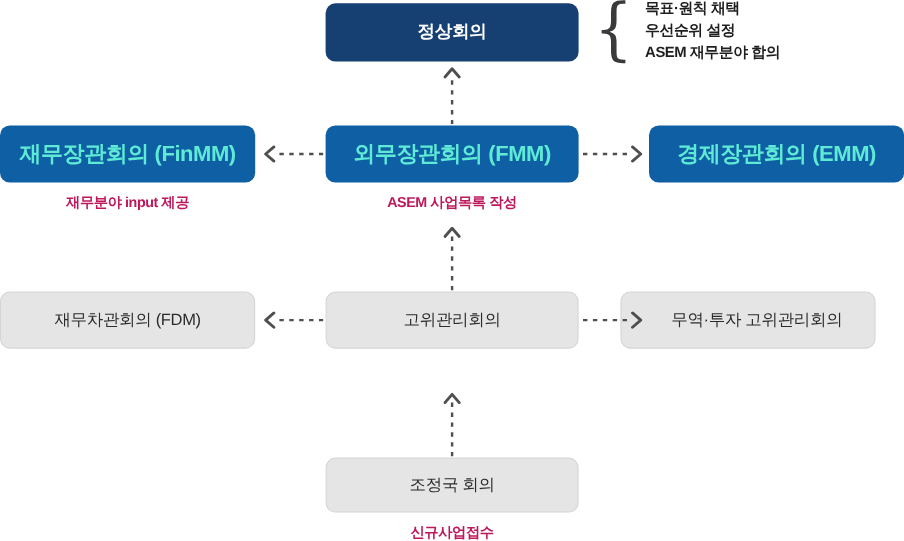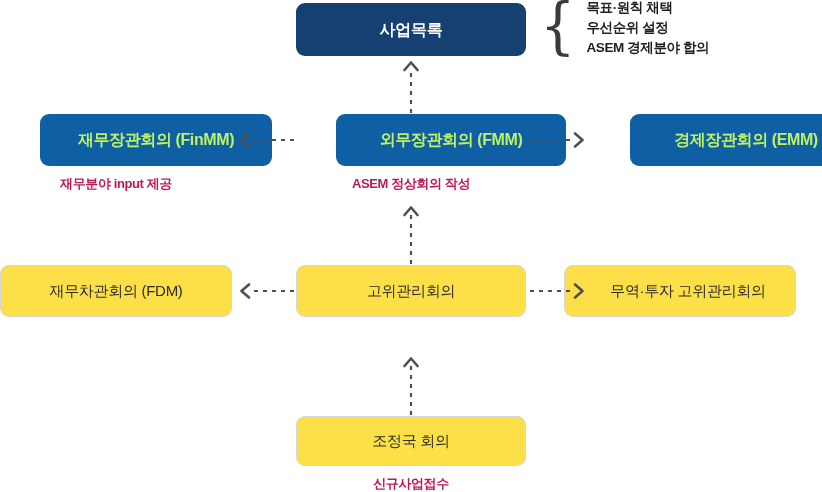--- a/index.html
+++ b/index.html
@@ -34,28 +34,27 @@
   }
   .node.filled-dark {
     background: #163f72;
     color: #ffffff;
     font-weight: bold;
     font-size: 16px;
     letter-spacing: -0.3px;
   }
   .node.filled-blue {
     background: #0f5fa5;
-    color: #bef264;
+    color: #5eead4;
     font-weight: bold;
-    font-size: 16px;
+    font-size: 20px;
     letter-spacing: -0.4px;
-    margin-left: 40px;
   }
   .node.outline {
-    background: #fde047;
+    background: #e5e5e5;
     border: 1px solid #d6d6d6;
     color: #2b2b2b;
     font-weight: normal;
     font-size: 15px;
     letter-spacing: -0.3px;
   }
 
   
   .caption {
     position: absolute;
@@ -96,43 +95,43 @@
     line-height: 1.5;
     white-space: nowrap;
   }
   .note-lines div { white-space: nowrap; }
 </style>
 </head>
 <body>
 
 <div id="canvas">
 
-  <div class="node filled-dark" style="left:296px; top:3px; width:230px; height:53px;">사업목록</div>
+  <div class="node filled-dark" style="left:296px; top:3px; width:230px; height:53px;">정상회의</div>
 
   <div class="note" style="left:538px; top:1px; height:54px;">
     <span class="note-brace">{</span>
     <div class="note-lines">
       <div>목표·원칙 채택</div>
       <div>우선순위 설정</div>
-      <div>ASEM 경제분야 합의</div>
+      <div>ASEM 재무분야 합의</div>
     </div>
   </div>
 
   <div class="arrow" style="left:403px; top:57px;">
     <svg width="16" height="56" viewBox="0 0 16 56">
       <line x1="8" y1="56" x2="8" y2="13" stroke="#4f4f4f" stroke-width="2.2" stroke-dasharray="4,5" stroke-linecap="butt"></line>
       <polyline points="1.5,13 8,5.5 14.5,13" fill="none" stroke="#4f4f4f" stroke-width="2.6" stroke-linecap="round" stroke-linejoin="round"></polyline>
     </svg>
   </div>
 
   <div class="node filled-blue" style="left:0px; top:114px; width:232px; height:52px;">재무장관회의 (FinMM)</div>
   <div class="caption" style="left:0px; top:175px; width:232px;">재무분야 input 제공</div>
 
   <div class="node filled-blue" style="left:296px; top:114px; width:230px; height:52px;">외무장관회의 (FMM)</div>
-  <div class="caption" style="left:296px; top:175px; width:230px;">ASEM 정상회의 작성</div>
+  <div class="caption" style="left:296px; top:175px; width:230px;">ASEM 사업목록 작성</div>
 
   <div class="node filled-blue" style="left:590px; top:114px; width:232px; height:52px;">경제장관회의 (EMM)</div>
 
   <div class="arrow" style="left:236px; top:132px;">
     <svg width="58" height="16" viewBox="0 0 58 16">
       <line x1="58" y1="8" x2="13" y2="8" stroke="#4f4f4f" stroke-width="2.2" stroke-dasharray="4,5" stroke-linecap="butt"></line>
       <polyline points="13,1.5 5.5,8 13,14.5" fill="none" stroke="#4f4f4f" stroke-width="2.6" stroke-linecap="round" stroke-linejoin="round"></polyline>
     </svg>
   </div>
 

